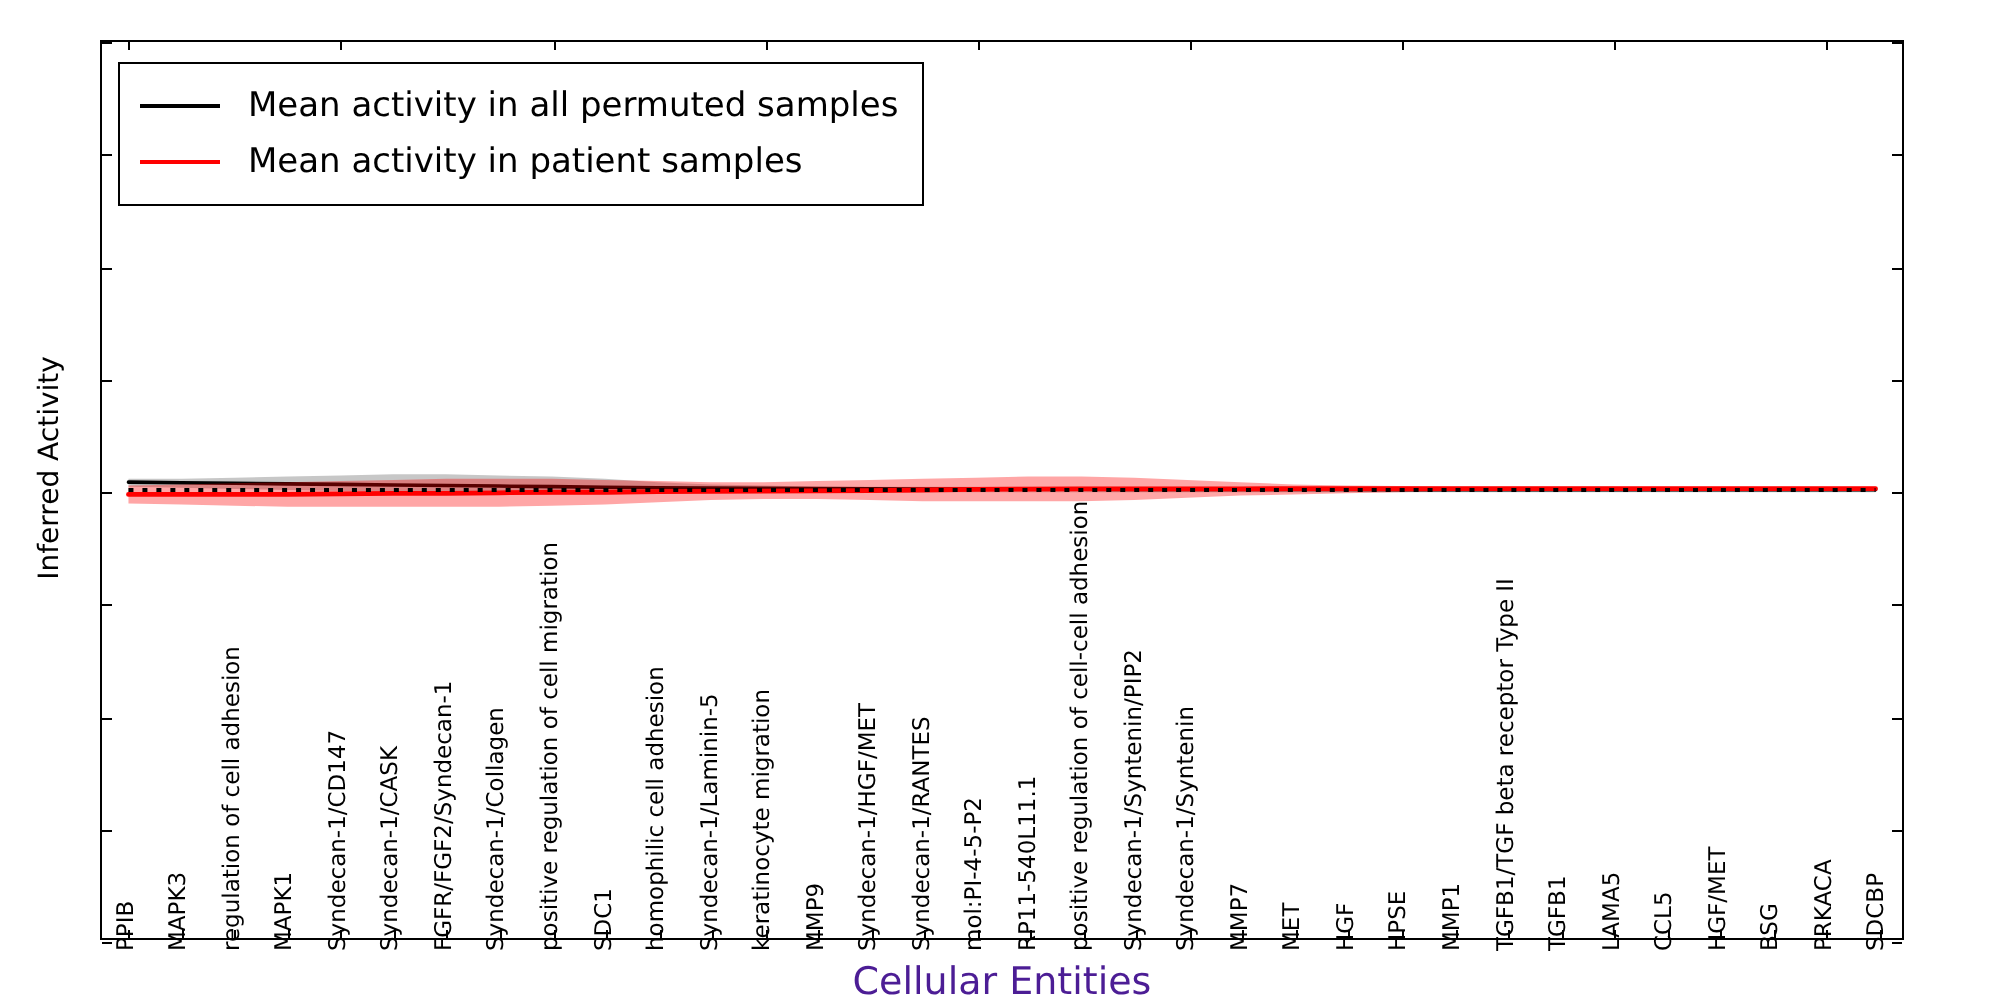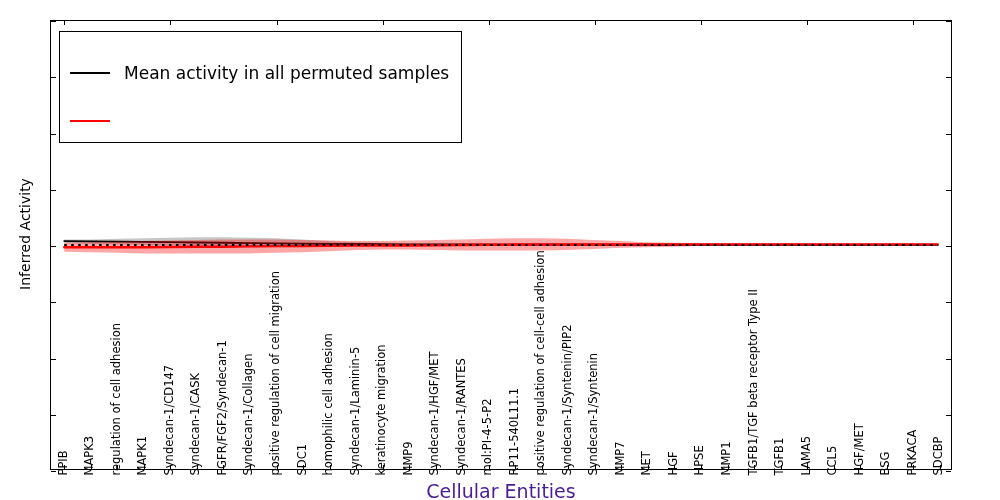--- a/index.html
+++ b/index.html
@@ -110,21 +110,20 @@
     border: 1.3px solid #000000;
     background: #ffffff;
     padding: 7px 12px 7px 10px;
     box-sizing: border-box;
     z-index: 10;
   }
   .legend-row {
     display: flex;
     align-items: center;
     height: 28px;
-    margin-top: 20px;
   }
   .legend-swatch {
     width: 40px;
     height: 0;
     margin-right: 14px;
     flex: none;
   }
   .legend-text {
     font-size: 17px;
     color: #000000;
@@ -259,20 +258,21 @@
         <div class="xtick-mark-top" style="left: 862.206px;"></div>
       </div>
 
     <div class="legend-box">
       <div class="legend-row">
         <div class="legend-swatch" id="legend-swatch-0" style="border-top: 2.2px solid rgb(0, 0, 0);"></div>
         <div class="legend-text">Mean activity in all permuted samples</div>
       </div>
       <div class="legend-row">
         <div class="legend-swatch" id="legend-swatch-1" style="border-top: 2.2px solid rgb(255, 0, 0);"></div>
+        <div class="legend-text">Mean activity in patient samples</div>
       </div>
     </div>
 
   </div>
 
   <div id="ylabel-layer"></div>
 
 </div>
 
 </body></html>

